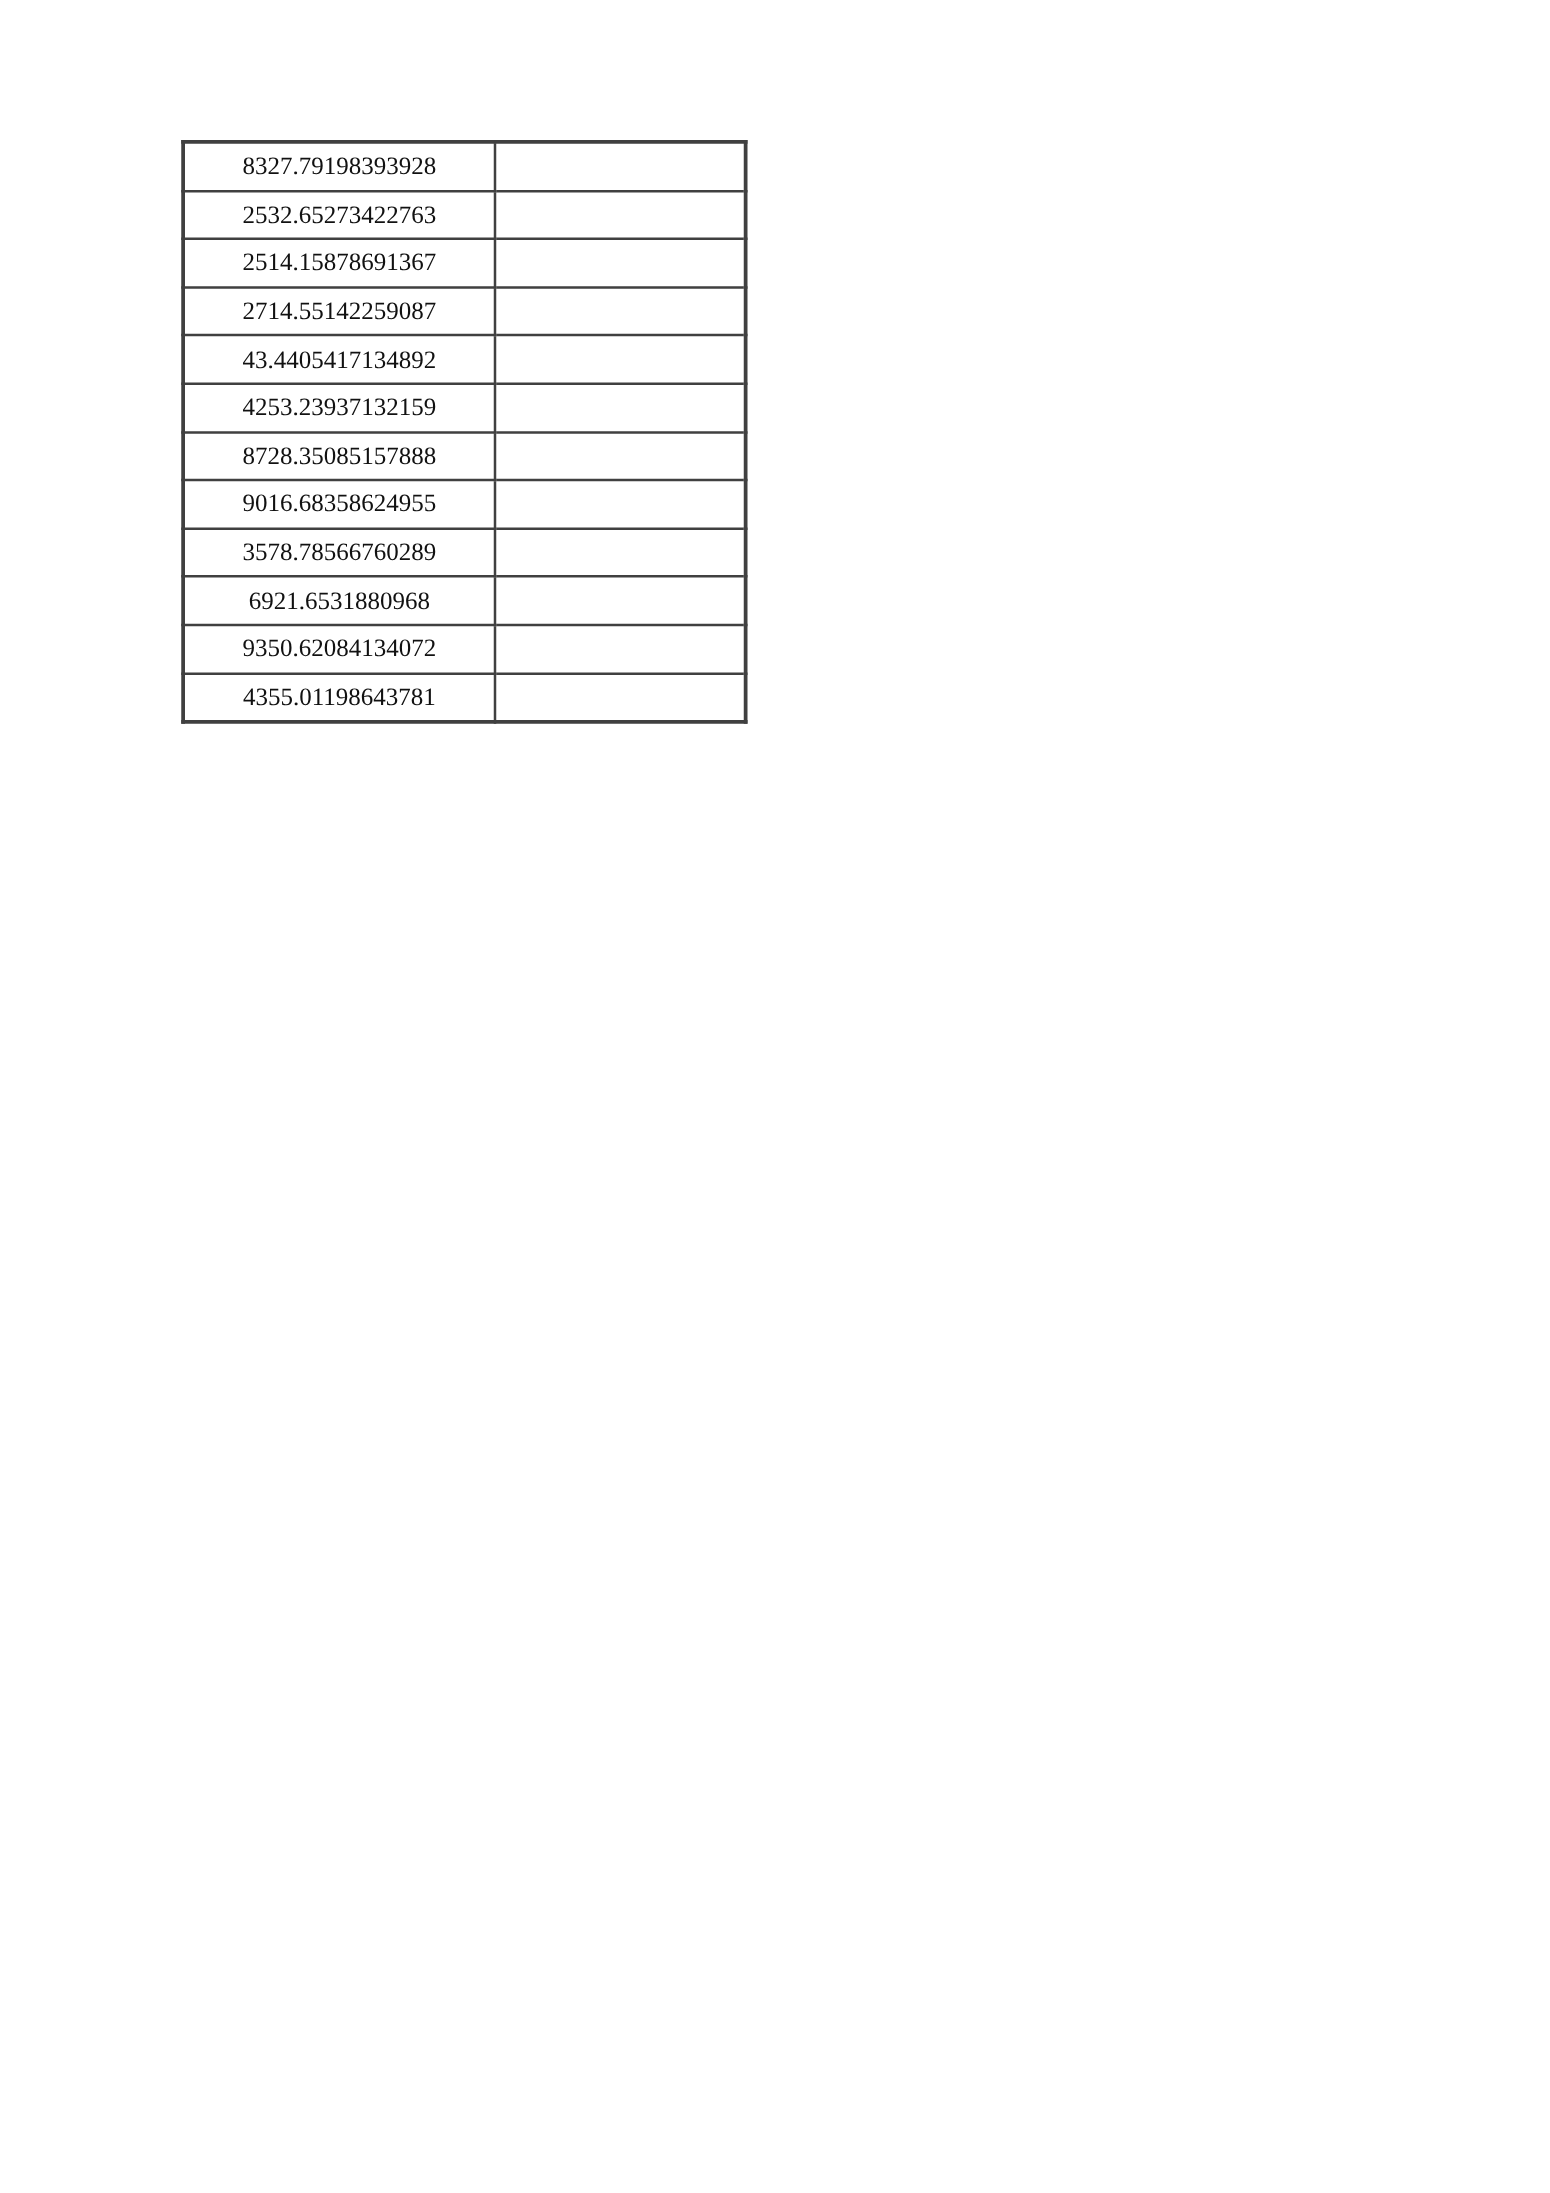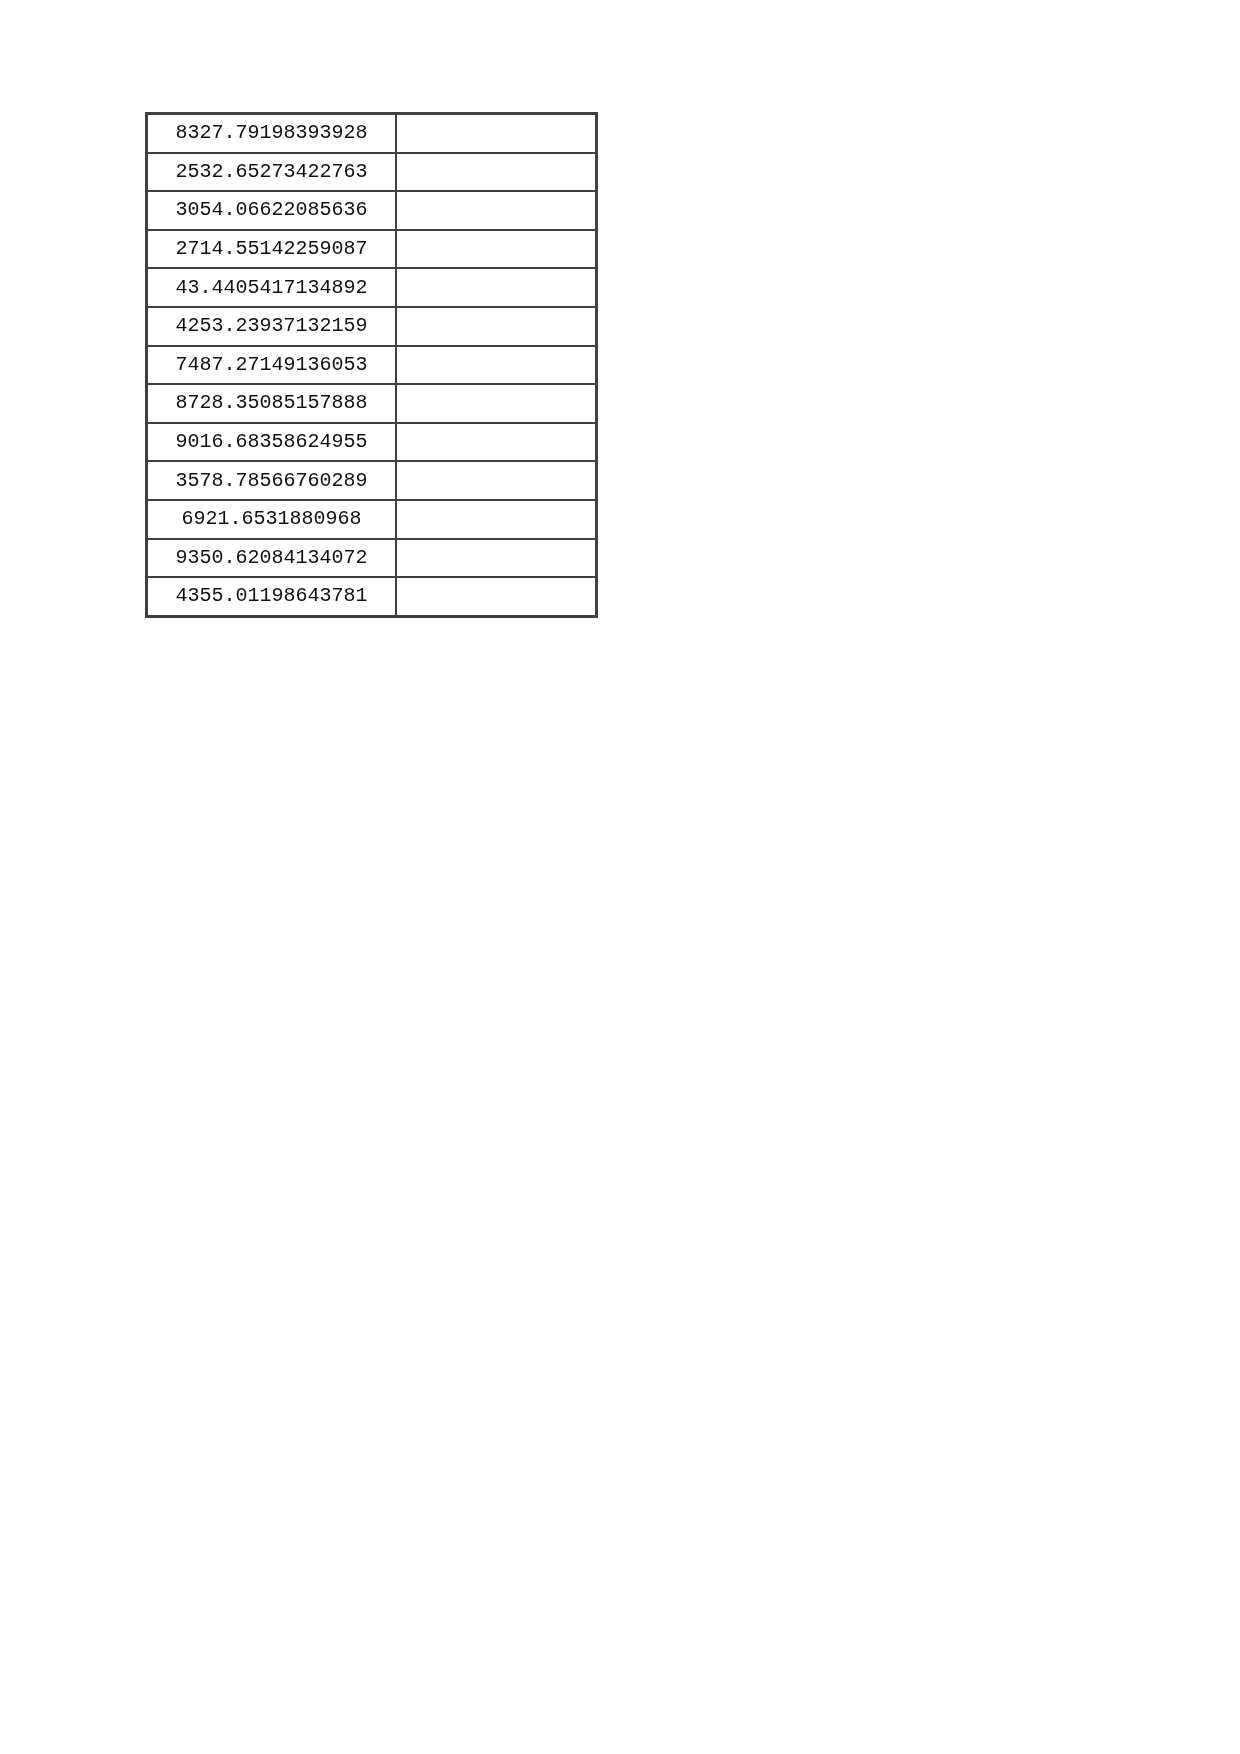--- a/index.html
+++ b/index.html
@@ -19,21 +19,21 @@
       width: 1240px;
       height: 1754px;
       background: #ffffff;
     }
     table.data-table {
       position: absolute;
       left: 145px;
       top: 112px;
       border-collapse: collapse;
       border: 3px solid #404040;
-      font-family: Liberation Mono, monospace;
+      font-family: Liberation Serif, serif;
       font-size: 20px;
       color: #111111;
     }
     table.data-table td {
       border: 2px solid #404040;
       height: 36.6px;
       padding: 0;
       text-align: center;
       vertical-align: middle;
       line-height: 1;
@@ -53,37 +53,33 @@
     <tbody>
       <tr>
         <td class="col-value">8327.79198393928</td>
         <td class="col-empty"></td>
       </tr>
       <tr>
         <td class="col-value">2532.65273422763</td>
         <td class="col-empty"></td>
       </tr>
       <tr>
-        <td class="col-value">3054.06622085636</td>
+        <td class="col-value">2514.15878691367</td>
         <td class="col-empty"></td>
       </tr>
       <tr>
         <td class="col-value">2714.55142259087</td>
         <td class="col-empty"></td>
       </tr>
       <tr>
         <td class="col-value">43.4405417134892</td>
         <td class="col-empty"></td>
       </tr>
       <tr>
         <td class="col-value">4253.23937132159</td>
-        <td class="col-empty"></td>
-      </tr>
-      <tr>
-        <td class="col-value">7487.27149136053</td>
         <td class="col-empty"></td>
       </tr>
       <tr>
         <td class="col-value">8728.35085157888</td>
         <td class="col-empty"></td>
       </tr>
       <tr>
         <td class="col-value">9016.68358624955</td>
         <td class="col-empty"></td>
       </tr>

